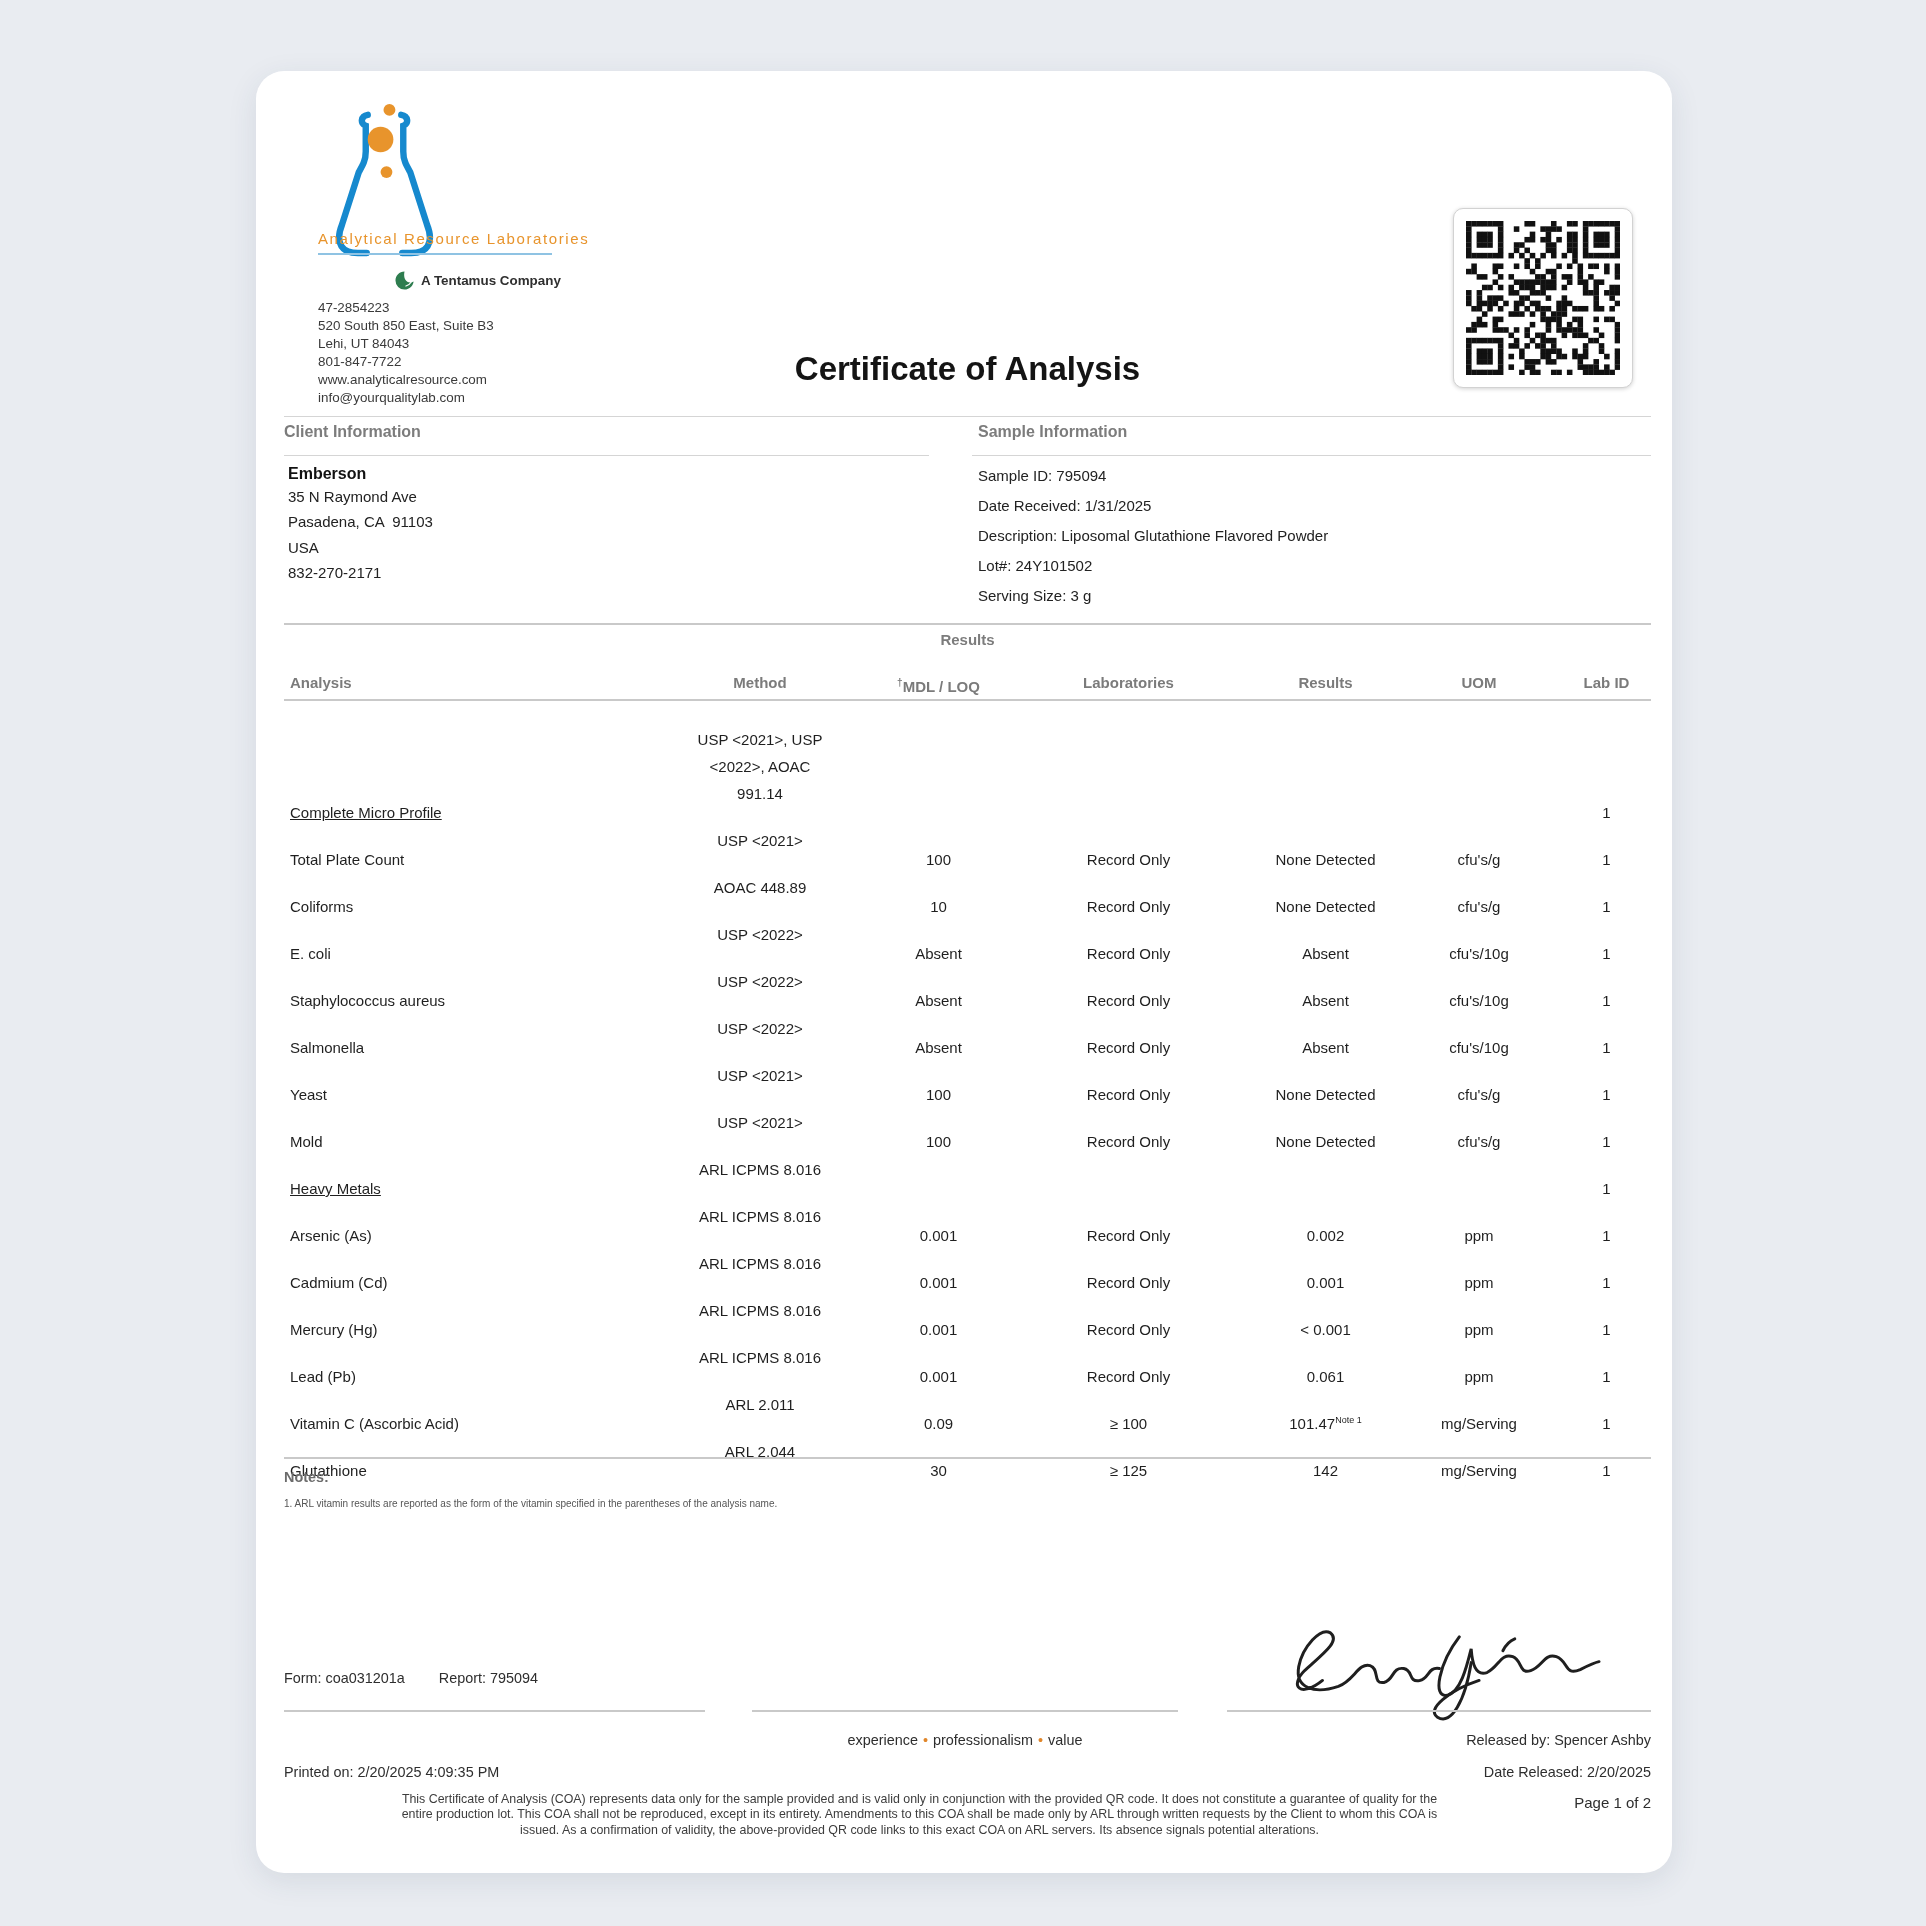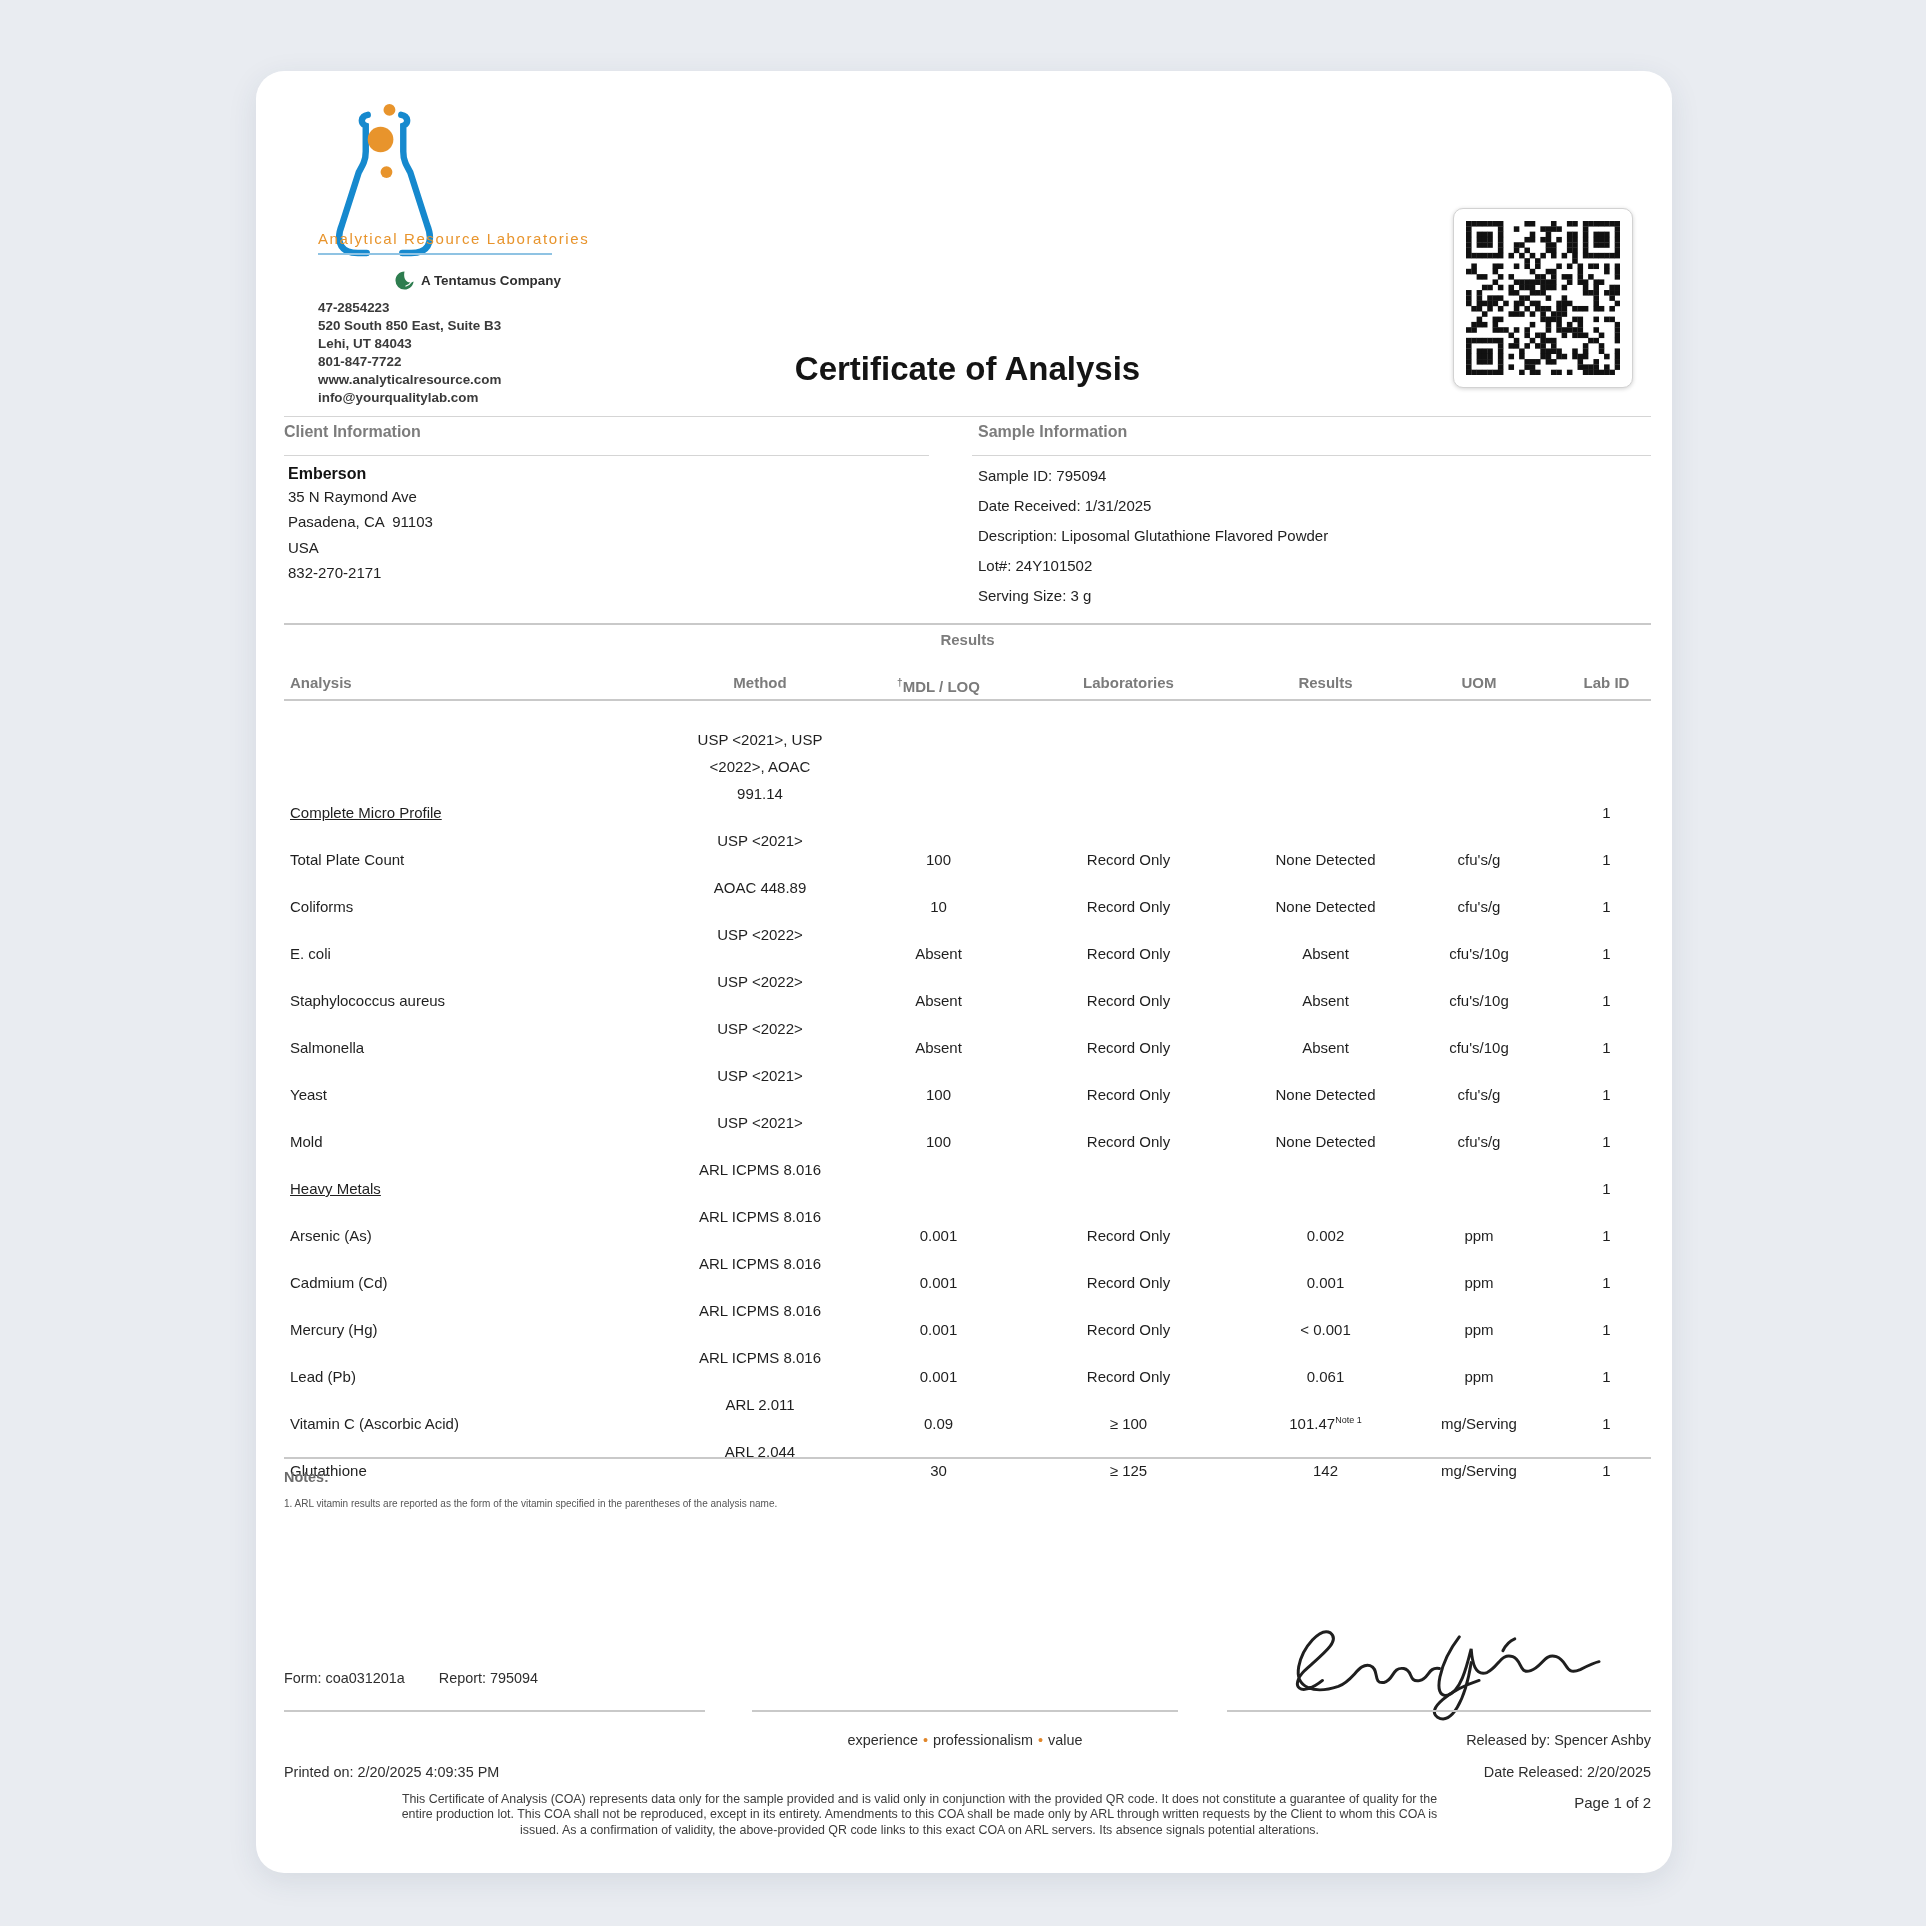--- a/index.html
+++ b/index.html
@@ -10,21 +10,21 @@
           background:#ffffff; border-radius:28px; box-shadow:0 8px 30px rgba(40,60,90,.10); }
   .abs { position:absolute; }
 
   
   .arl-acronym { font-size:87px; font-weight:bold; color:#1689ce; letter-spacing:10px; line-height:1;
                  text-shadow:3px 0 0 #fff,-3px 0 0 #fff,0 3px 0 #fff,0 -3px 0 #fff,
                              2px 2px 0 #fff,-2px -2px 0 #fff,2px -2px 0 #fff,-2px 2px 0 #fff; }
   .arl-sub { font-size:15px; color:#e8942c; letter-spacing:1.6px; white-space:nowrap; }
   .logo-rule { width:234px; height:2px; background:#8fc3e3; }
   .tentamus { display:flex; align-items:center; gap:7px; font-size:13.4px; font-weight:600; color:#2f2f2f; }
-  .contact { font-size:13.4px; color:#3a3a3a; line-height:18px;font-weight:bold; }
+  .contact { font-size:13.4px; color:#3a3a3a; line-height:18px; }
   .contact-line { white-space:pre-wrap; }
 
   
   .doc-title { width:1367px; text-align:center; font-size:33px; font-weight:bold; color:#141414; }
   .qr-box { width:180px; height:180px; background:#fff; border:1px solid #d2d2d2; border-radius:10px;
             box-shadow:0 1px 4px rgba(0,0,0,.18); padding:12px; }
   .rule { background:#c9c9c9; height:2px; }
   .rule-thin { background:#d5d5d5; height:1px; }
   .section-title { font-size:16px; font-weight:bold; color:#7c7c7c; }
   .info-line { font-size:15px; color:#222; white-space:pre-wrap; }

